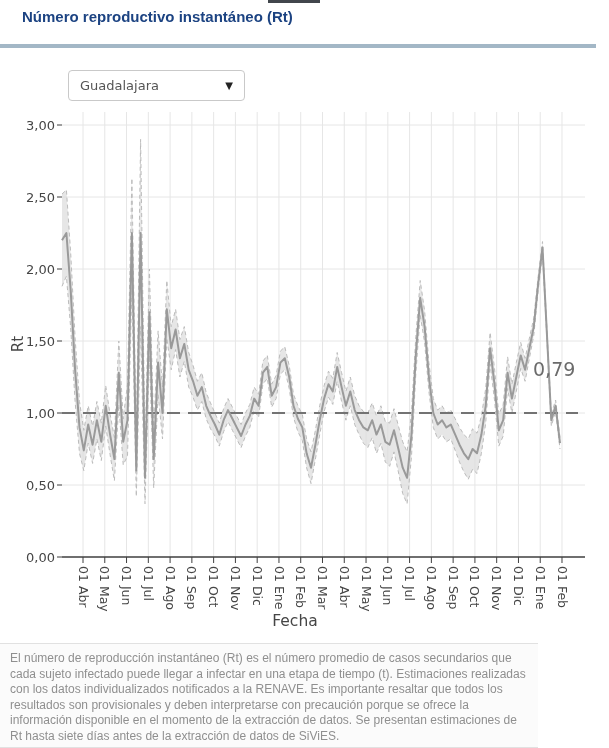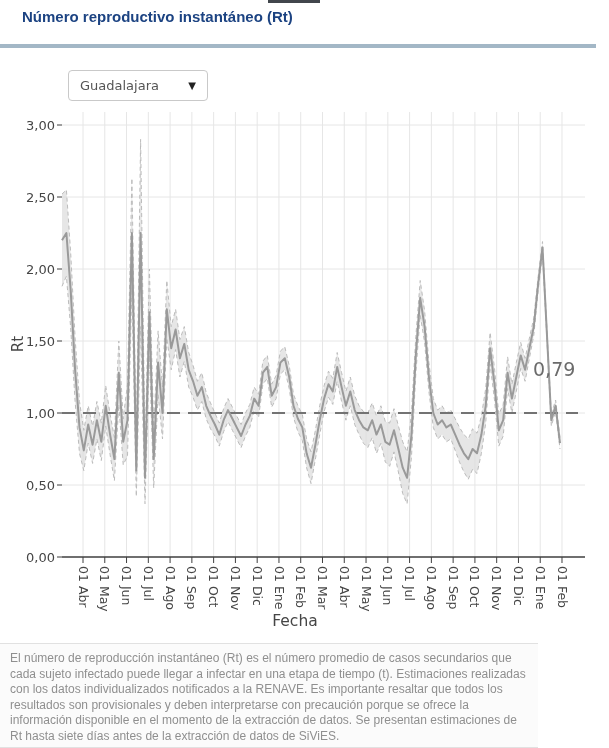--- a/index.html
+++ b/index.html
@@ -2,21 +2,21 @@
 <html><head>
 <meta charset="utf-8">
 <style>
   html,body{margin:0;padding:0;background:#ffffff;}
   .page{position:relative;width:609px;height:748px;overflow:hidden;
         font-family:"Liberation Sans",sans-serif;background:#ffffff;}
   .top-mark{position:absolute;left:268px;top:0;width:52px;height:3px;background:#41464c;}
   .page-title{position:absolute;left:10px;top:8px;font-size:15px;font-weight:bold;
               color:#1c4382;letter-spacing:0;margin-left:12px;}
   .title-divider{position:absolute;left:0;top:44px;width:596px;height:4px;background:#a3b7c6;}
-  .select-box{position:absolute;left:68px;top:70px;width:140px;height:31px;z-index:2;
+  .select-box{position:absolute;left:68px;top:70px;width:177px;height:31px;z-index:2;
               box-sizing:border-box;border:1px solid #c9c9c9;border-radius:4px;background:#fff;
               display:flex;align-items:center;justify-content:space-between;padding:0 11px;
               font-family:"DejaVu Sans","Liberation Sans",sans-serif;
               font-size:13px;color:#555;cursor:pointer;}
   .select-box .arrow{font-size:10px;color:#222;}
   svg.chart{position:absolute;left:0;top:0;z-index:1;pointer-events:none;}
   .footnote{position:absolute;left:0;top:643px;width:538px;height:105px;box-sizing:border-box;
             background:#fbfbfb;border-top:1px solid #e1e1e1;border-bottom:1px solid #e1e1e1;
             padding:7px 10px 0 10px;color:#8f8f8f;font-size:12px;line-height:15.6px;}
 </style>

